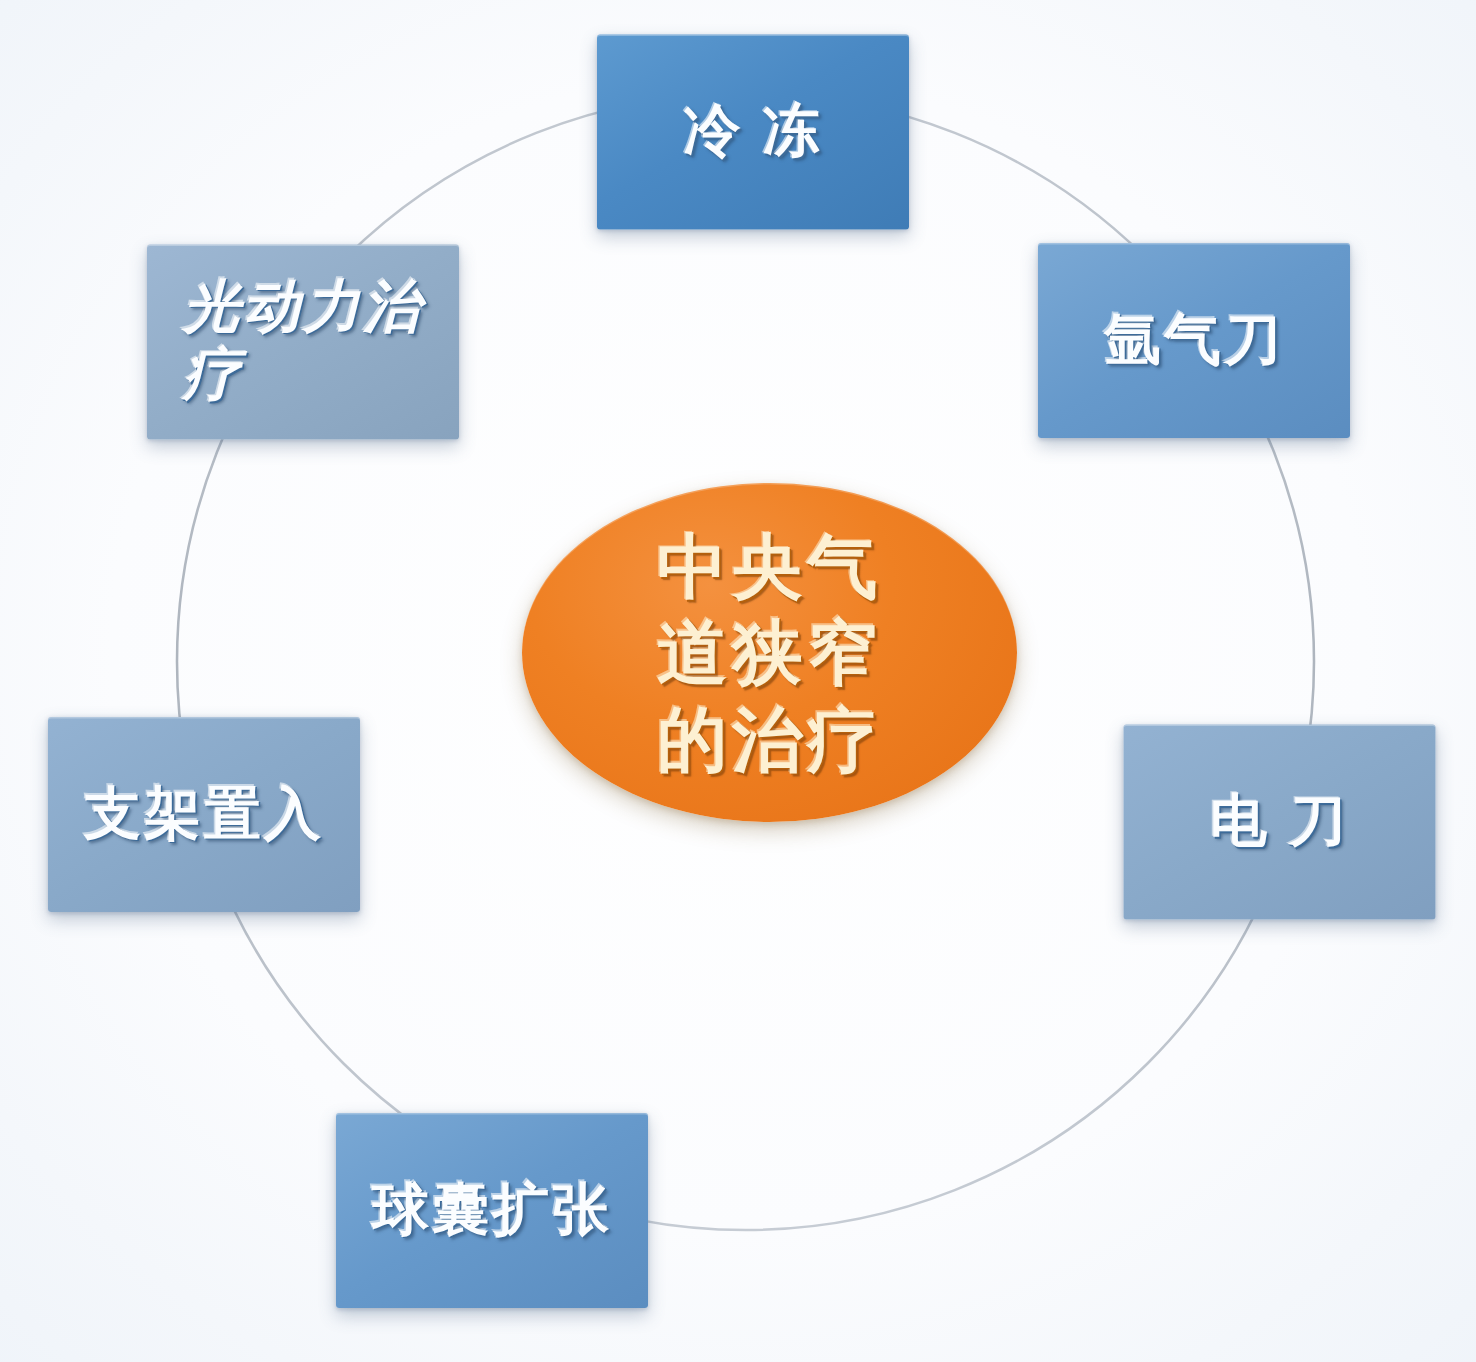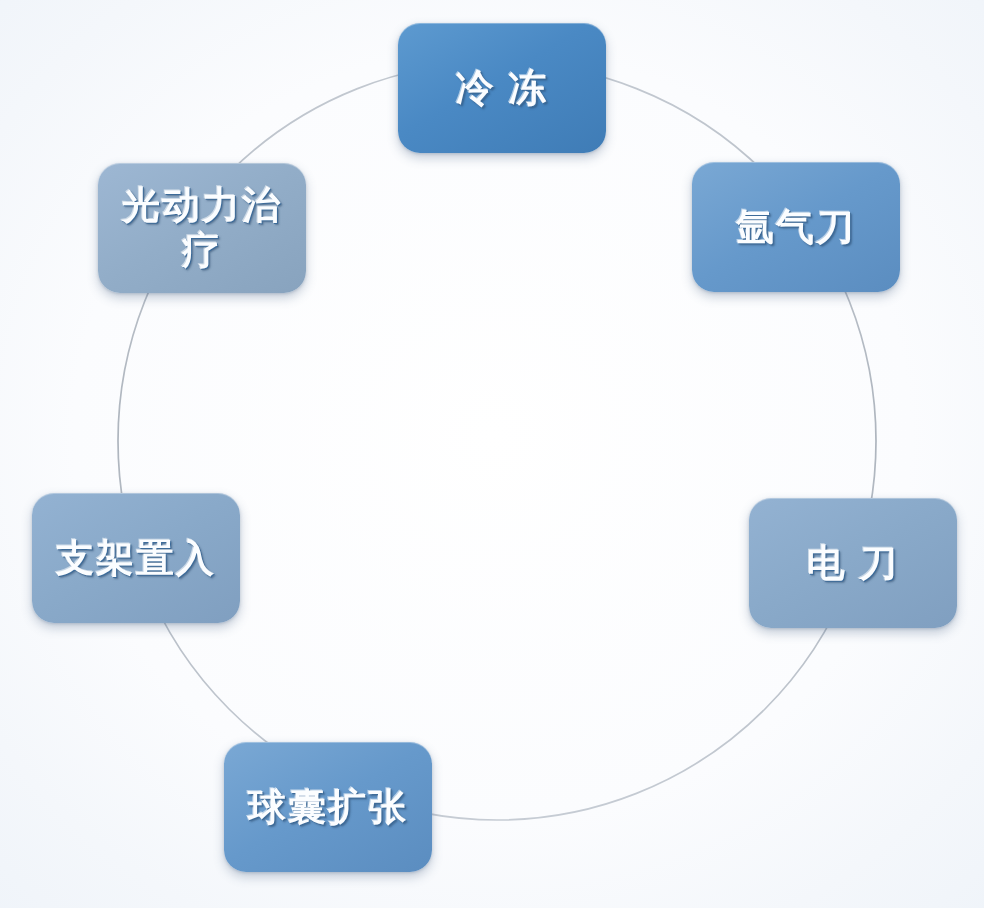--- a/index.html
+++ b/index.html
@@ -61,25 +61,25 @@
       1px 1px 0 #b4600c,
       2px 2px 1px rgba(110, 55, 5, 0.55),
       -1px -1px 0 rgba(255, 250, 225, 0.5);
     white-space: pre-line;
     padding: 0 12px;
   }
 
   
   .node {
     position: absolute;
-    border-radius: 22px;
+    border-radius: 2px;
     display: flex;
     align-items: center;
     justify-content: center;
-    text-align: center;
+    text-align: left;
     box-shadow:
       0 5px 11px rgba(70, 95, 130, 0.30),
       0 1px 3px rgba(70, 95, 130, 0.25),
       inset 0 1px 0 rgba(255, 255, 255, 0.30);
   }
   .node-label {
     font-size: 38px;
     font-weight: bold;
     line-height: 1.18;
     letter-spacing: 2px;
@@ -94,51 +94,55 @@
 
   
   .tint-strong {
     background: linear-gradient(150deg, #5d9ad0 0%, #4a89c4 45%, #3f7cb6 100%);
   }
   .tint-mid {
     background: linear-gradient(150deg, #7aa8d4 0%, #6699cb 48%, #5b8dc0 100%);
   }
   .tint-soft {
     background: linear-gradient(150deg, #93b2d2 0%, #89a9c9 48%, #809fc0 100%);
-    margin-top: 15px;
   }
   .tint-muted {
     background: linear-gradient(150deg, #9db7d3 0%, #92adc8 48%, #88a3be 100%);
   }
 
   
   #node-cryo      { left: 398px; top: 23px;  width: 208px; height: 130px; }
   #node-argon     { left: 692px; top: 162px; width: 208px; height: 130px; }
   #node-electro   { left: 749px; top: 483px; width: 208px; height: 130px; }
   #node-rigid     { left: 562px; top: 740px; width: 208px; height: 130px; }
   #node-balloon   { left: 224px; top: 742px; width: 208px; height: 130px; }
   #node-stent     { left: 32px;  top: 478px; width: 208px; height: 130px; }
-  #node-pdt       { left: 98px;  top: 163px; width: 208px; height: 130px; }
+  #node-pdt       { left: 98px;  top: 163px; width: 208px; height: 130px; font-style: italic; }
 </style>
 </head>
 <body>
 
 <div id="diagram">
 
   <svg id="ring-svg" viewBox="0 0 984 908" xmlns="http://www.w3.org/2000/svg" aria-hidden="true">
     <defs>
       <linearGradient id="ringStroke" x1="0" y1="0" x2="0" y2="1">
         <stop offset="0%" stop-color="#c3c9d1"></stop>
         <stop offset="50%" stop-color="#aeb5be"></stop>
         <stop offset="100%" stop-color="#c6ccd4"></stop>
       </linearGradient>
     </defs>
     <circle cx="497" cy="441" r="379" fill="none" stroke="url(#ringStroke)" stroke-width="1.7"></circle>
   </svg>
 
+  <div class="center-node">
+    <div class="center-label">中央气
+道狭窄
+的治疗</div>
+  </div>
 
   <div class="node tint-strong" id="node-cryo">
     <div class="node-label">冷 冻</div>
   </div>
 
   <div class="node tint-mid" id="node-argon">
     <div class="node-label">氩气刀</div>
   </div>
 
   <div class="node tint-soft" id="node-electro">

